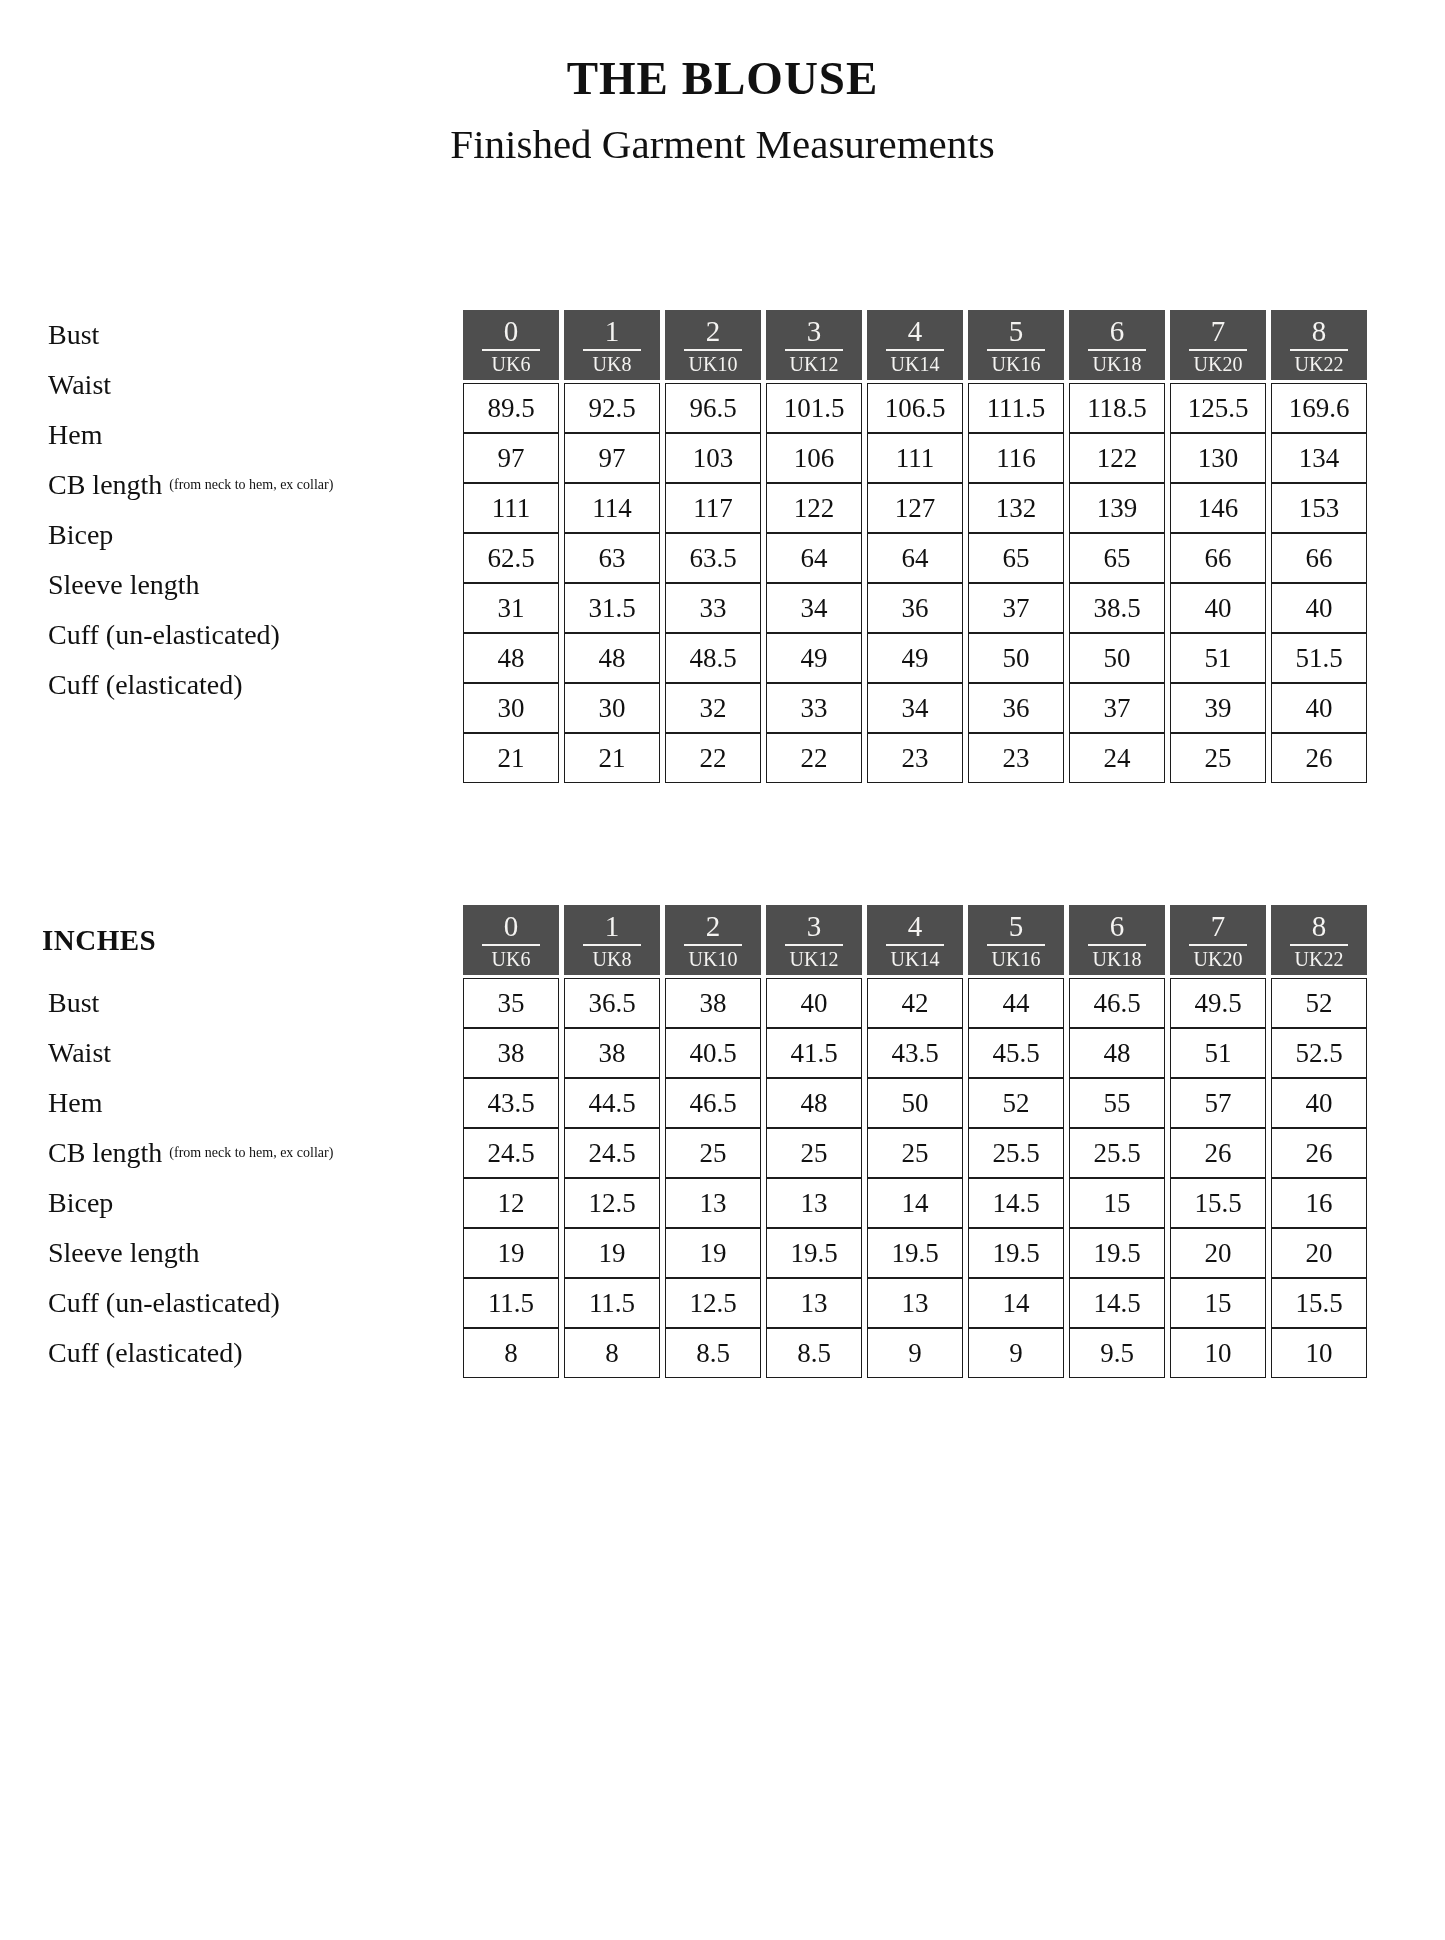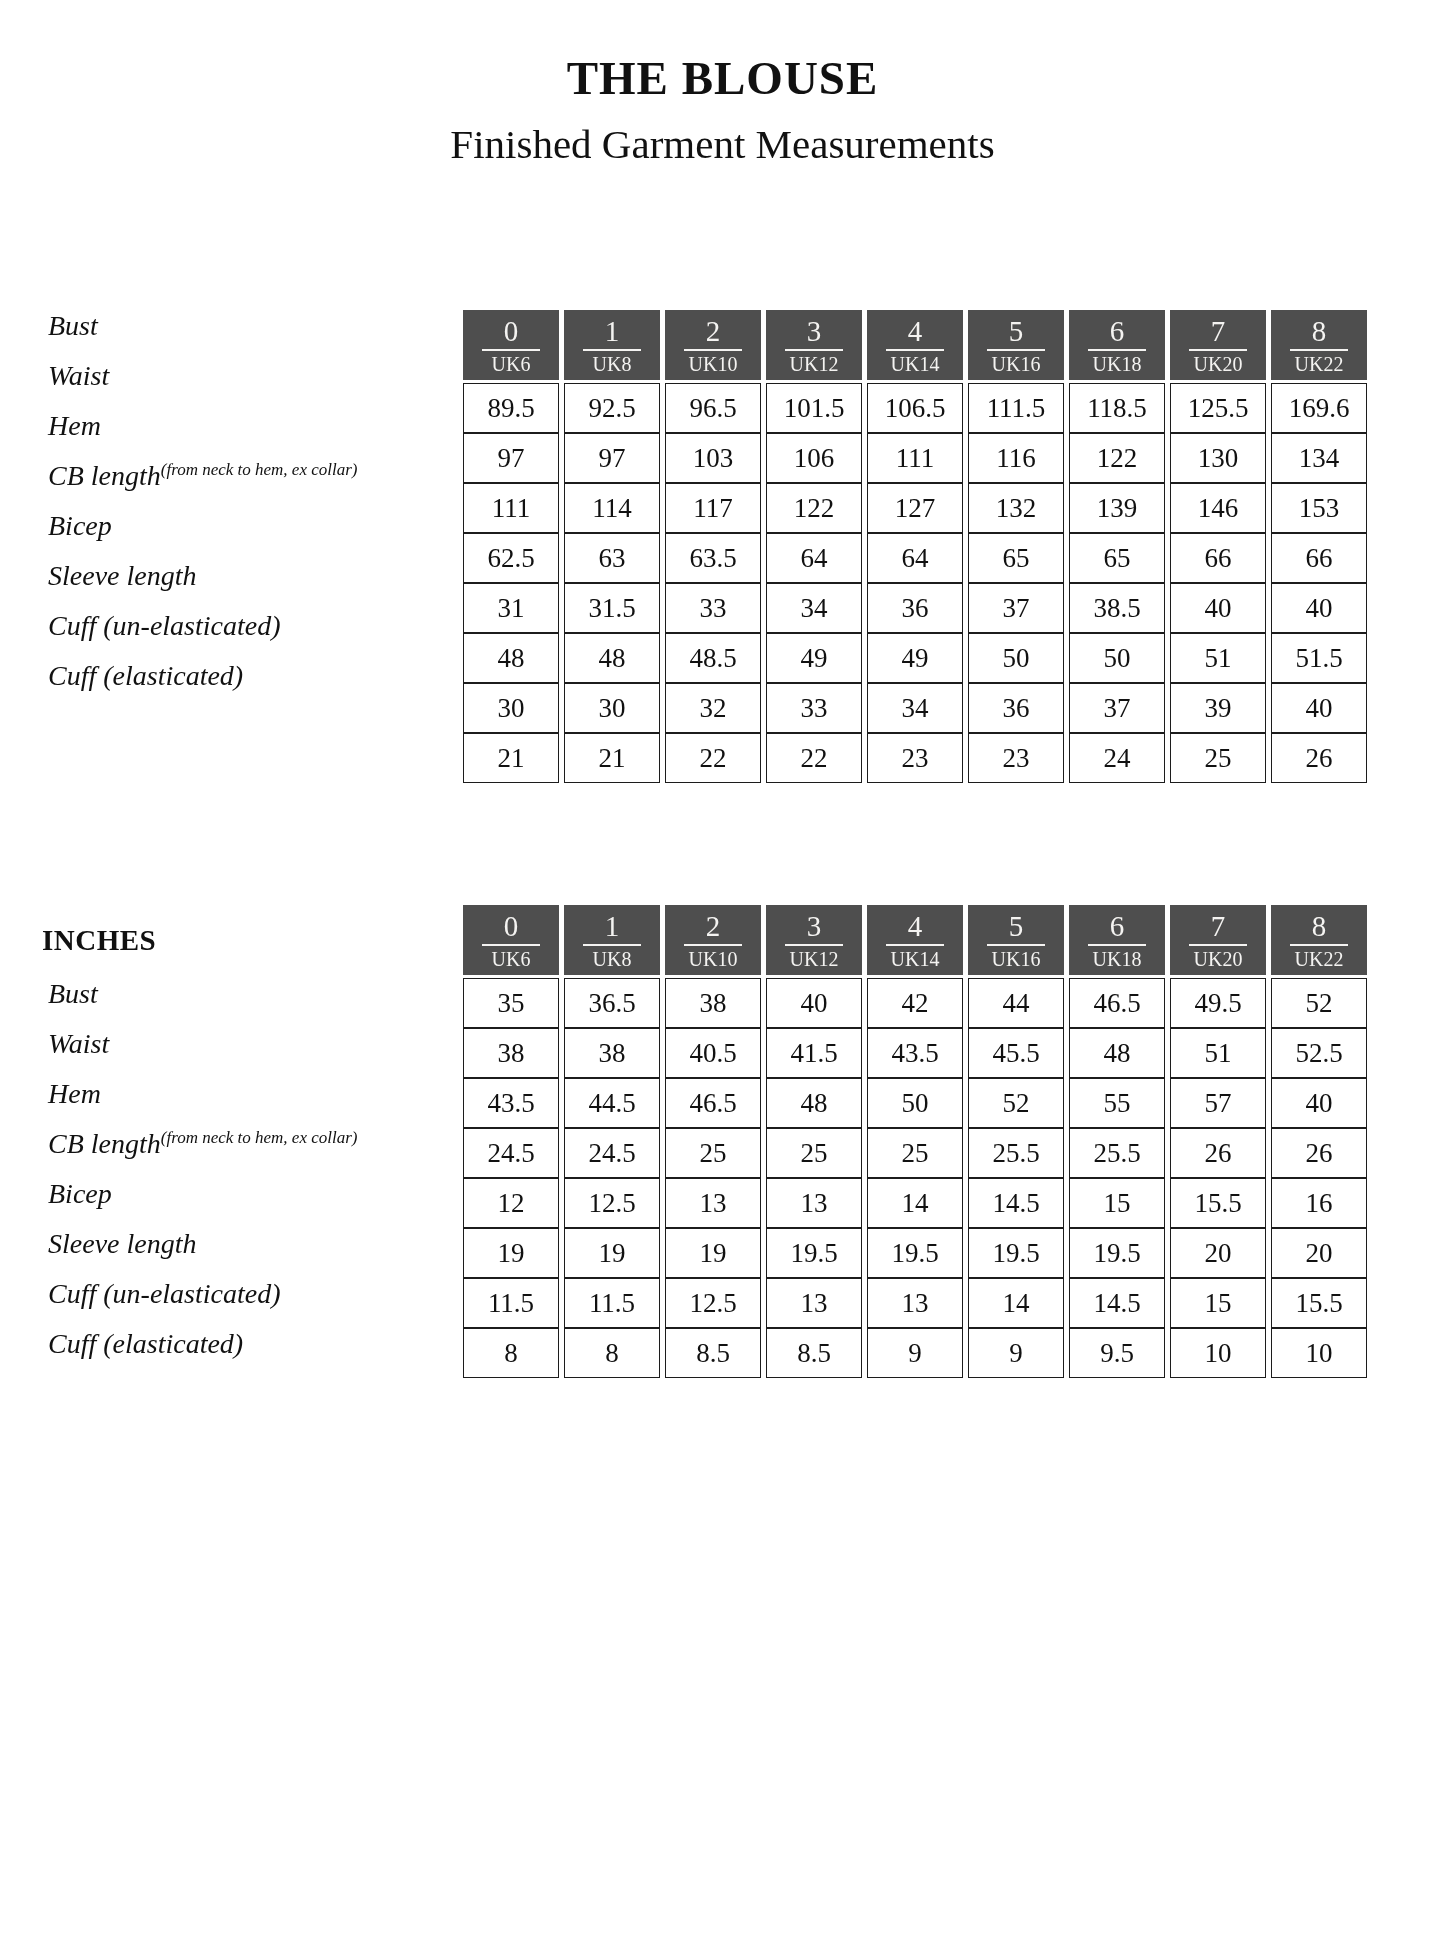--- a/index.html
+++ b/index.html
@@ -51,28 +51,28 @@
     display:flex;
     align-items:center;
     padding-left:2px;
     font-size:29px;
     font-weight:bold;
     letter-spacing:0.5px;
   }
   .row-label{
     height:50px;
     display:flex;
-    align-items:flex-start;
+    align-items:center;
     padding-left:8px;
     font-size:28px;
     white-space:nowrap;
-    font-style:italic;
   }
   .row-label .note{
-    font-size:17px;
+    font-size:14px;
+    margin-left:7px;
     white-space:nowrap;
   }
   
   .grid{
     display:flex;
     gap:5px;
   }
   .col{
     display:flex;
     flex-direction:column;

